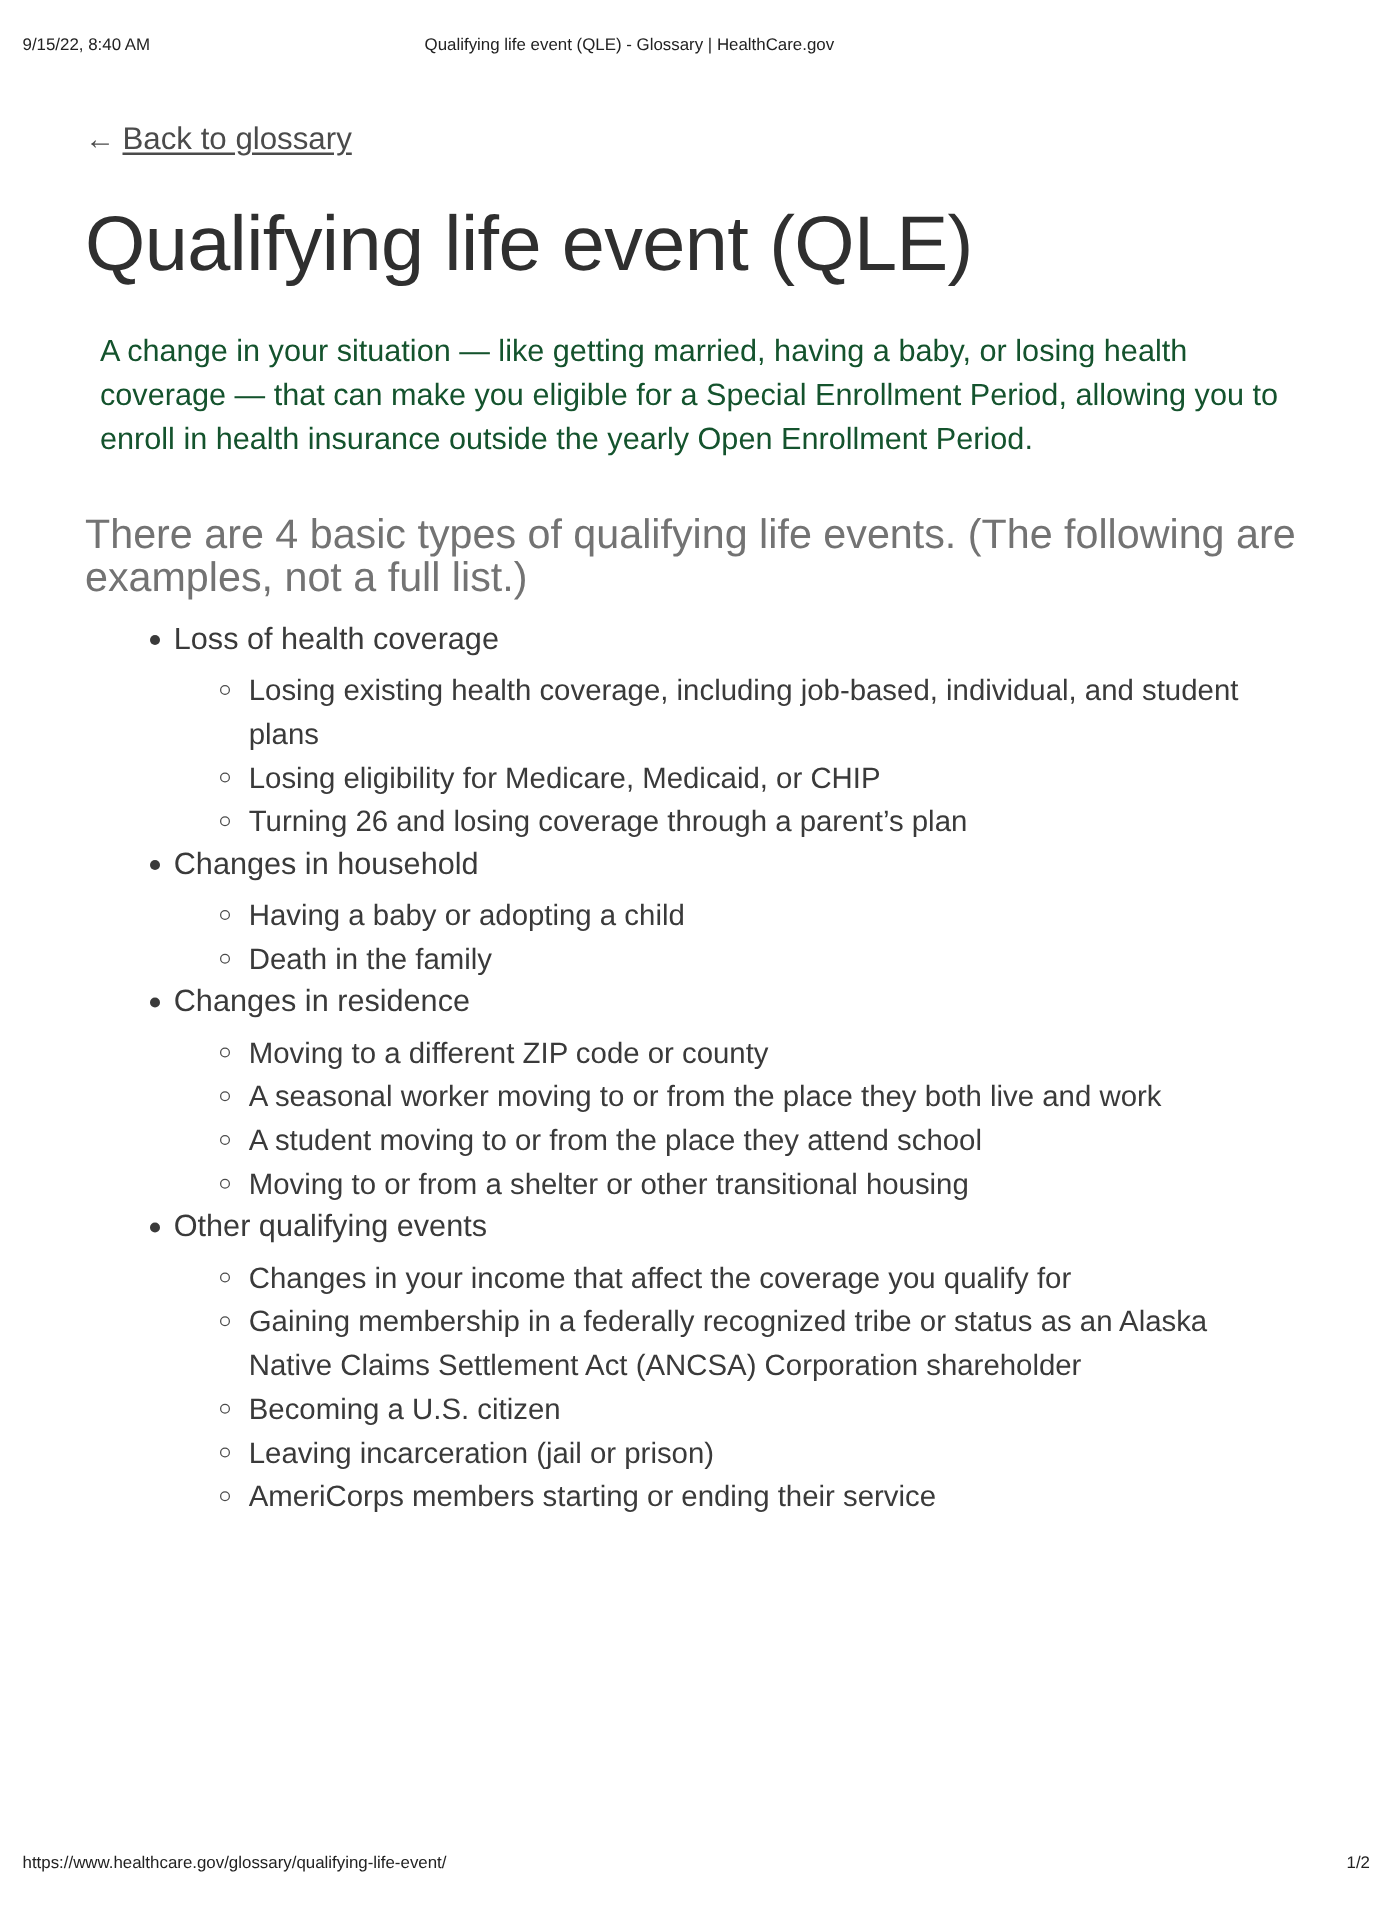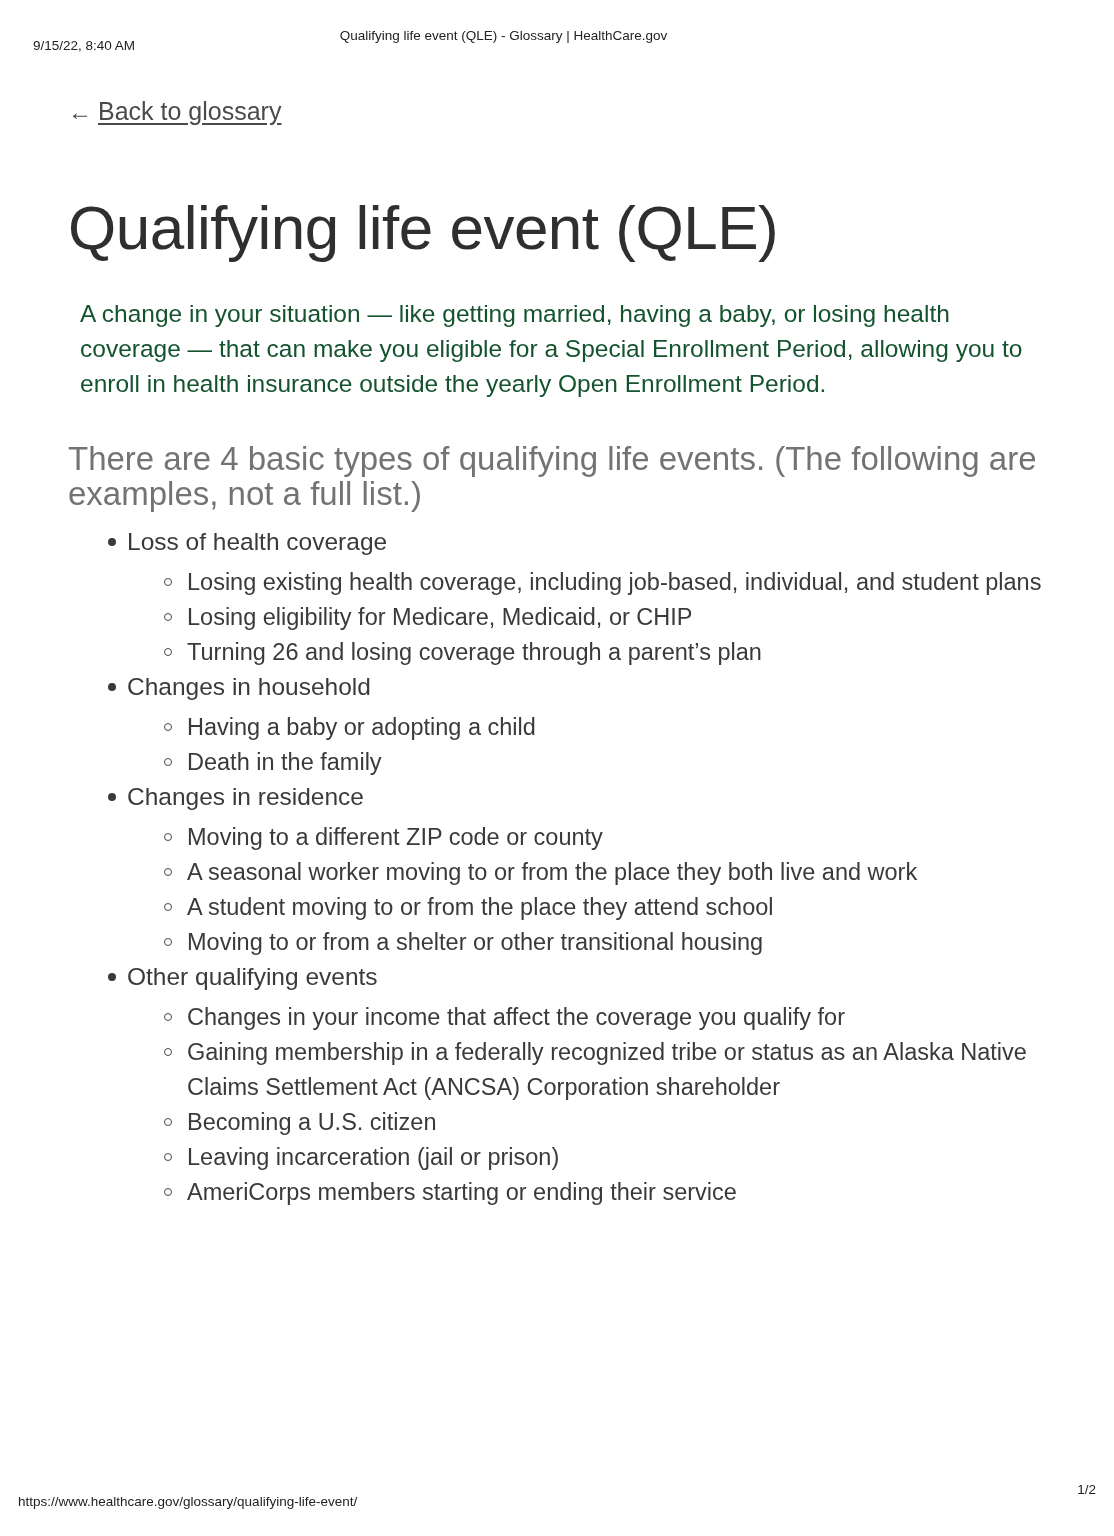--- a/index.html
+++ b/index.html
@@ -21,24 +21,23 @@
     position: absolute;
     top: 28px;
     left: 0;
     width: 1114px;
     height: 20px;
     font-size: 13.5px;
     color: #222;
   }
   .print-header .ph-date {
     position: absolute;
-    left: 33px;
+    left: 18px;
     top: 0;
     white-space: nowrap;
-    margin-top: 10px;
   }
   .print-header .ph-title {
     position: absolute;
     left: 0;
     top: 0;
     width: 1007px;
     text-align: center;
     white-space: nowrap;
   }
 
@@ -49,21 +48,21 @@
     left: 68px;
     width: 980px;
   }
 
   .back-link {
     display: block;
     font-size: 25px;
     line-height: 30px;
     color: #4b4b4b;
     text-decoration: none;
-    margin-bottom: 68px;
+    margin-bottom: 36px;
     white-space: nowrap;
   }
   .back-arrow {
     display: inline-block;
     font-size: 24px;
     margin-right: 6px;
     text-decoration: none;
     color: #4b4b4b;
   }
   .back-text {
@@ -117,21 +116,21 @@
   p.lead {
     font-size: 33px;
     line-height: 35px;
     margin: 0 0 14px 0;
     color: #737373;
   }
 
   
   ul.top-list {
     list-style: none;
-    margin: 4px;
+    margin: 16px;
     padding: 0;
   }
   ul.top-list > li.top-item {
     position: relative;
     padding-left: 55px;
     margin: 0;
   }
   .top-bullet {
     position: absolute;
     left: 36px;
@@ -182,21 +181,21 @@
     bottom: 36px;
     left: 0;
     width: 1114px;
     height: 18px;
     font-size: 13.5px;
     color: #222;
   }
   .print-footer .pf-url {
     position: absolute;
     left: 18px;
-    top: 12px;
+    top: 0;
     white-space: nowrap;
   }
   .print-footer .pf-page {
     position: absolute;
     right: 18px;
     top: 0;
     white-space: nowrap;
   }
 </style>
 </head>

